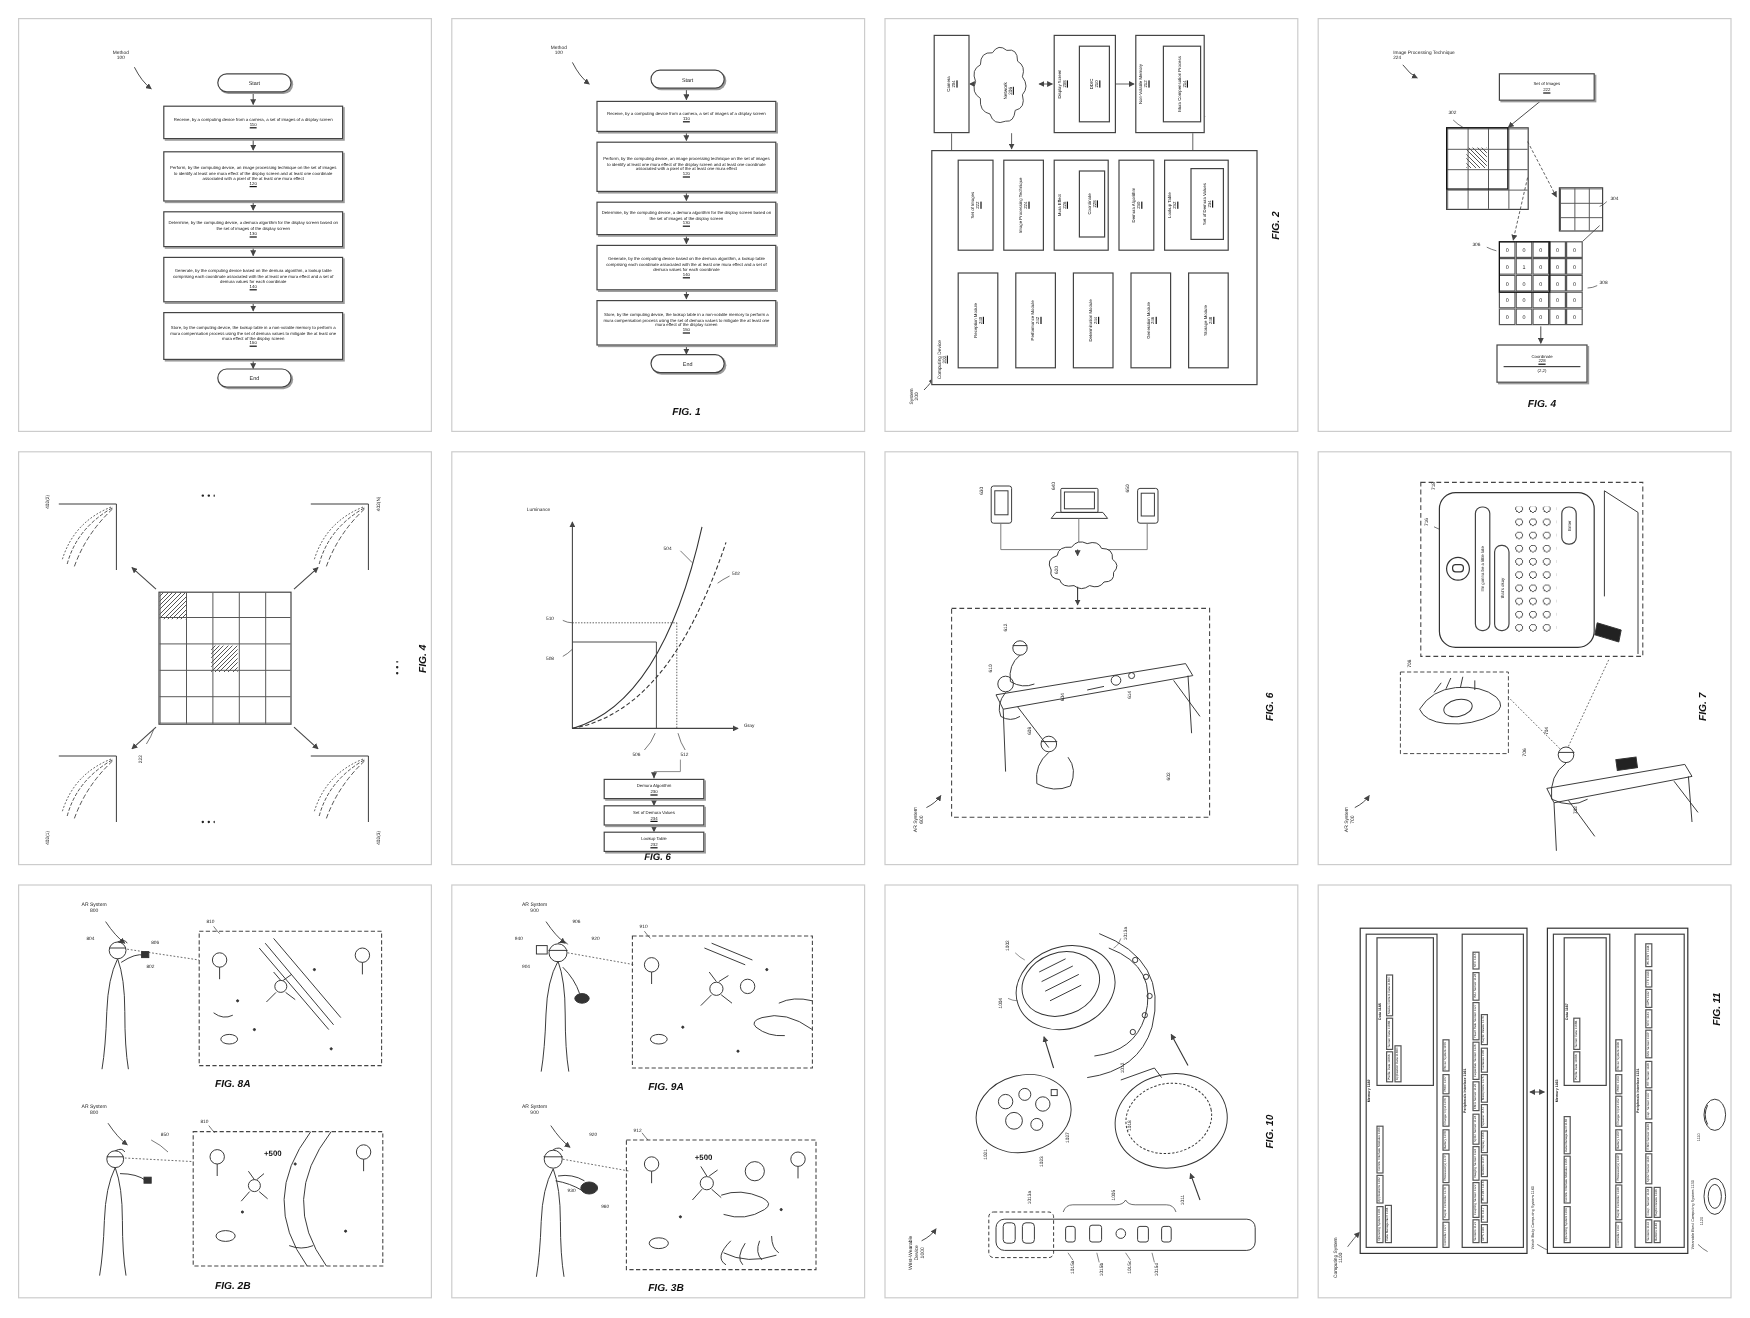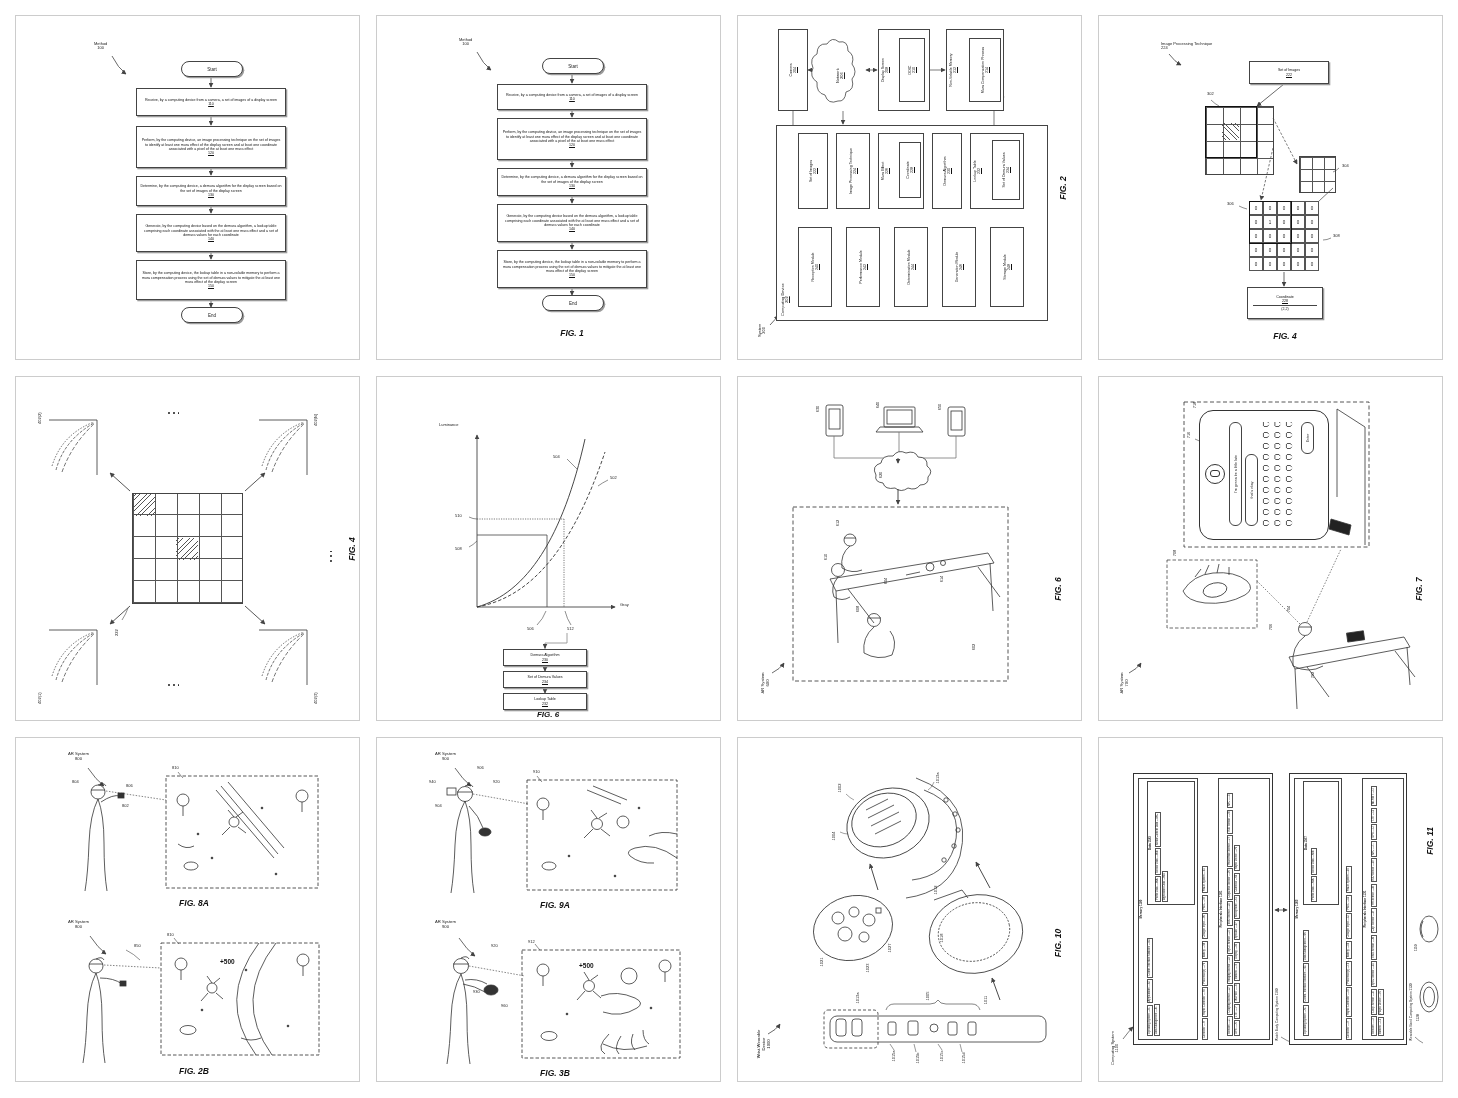--- a/index.html
+++ b/index.html
@@ -135,21 +135,21 @@
         <span>Generate, by the computing device based on the demura algorithm, a lookup table comprising each coordinate associated with the at least one mura effect and a set of demura values for each coordinate</span>
         <span class="ref">140</span>
       </div>
     <div class="box shadow ctext step" style="left:120px;top:234px;width:150px;height:38px;">
         <span>Store, by the computing device, the lookup table in a non-volatile memory to perform a mura compensation process using the set of demura values to mitigate the at least one mura effect of the display screen</span>
         <span class="ref">150</span>
       </div>
     <div class="oval" style="left:165px;top:279px;width:60px;height:14px;">
         <span>End</span>
       </div>
-    <div class="figcap" style="left:195px;top:312px;text-align:center;">FIG. 1</div>
+    <div class="figcap" style="left:195px;top:322px;text-align:center;">FIG. 1</div>
   </div>
 
   <div class="card">
     <div class="rot">
       <div class="lbl c" style="left:22px;top:20px;">
         <span>System</span><br>
         <span>200</span>
       </div>
       <svg class="lay">
         <path d="M34,32 q6,6 10,8" fill="none" stroke="#444" stroke-width="0.8" marker-end="url(#ah)"></path>

